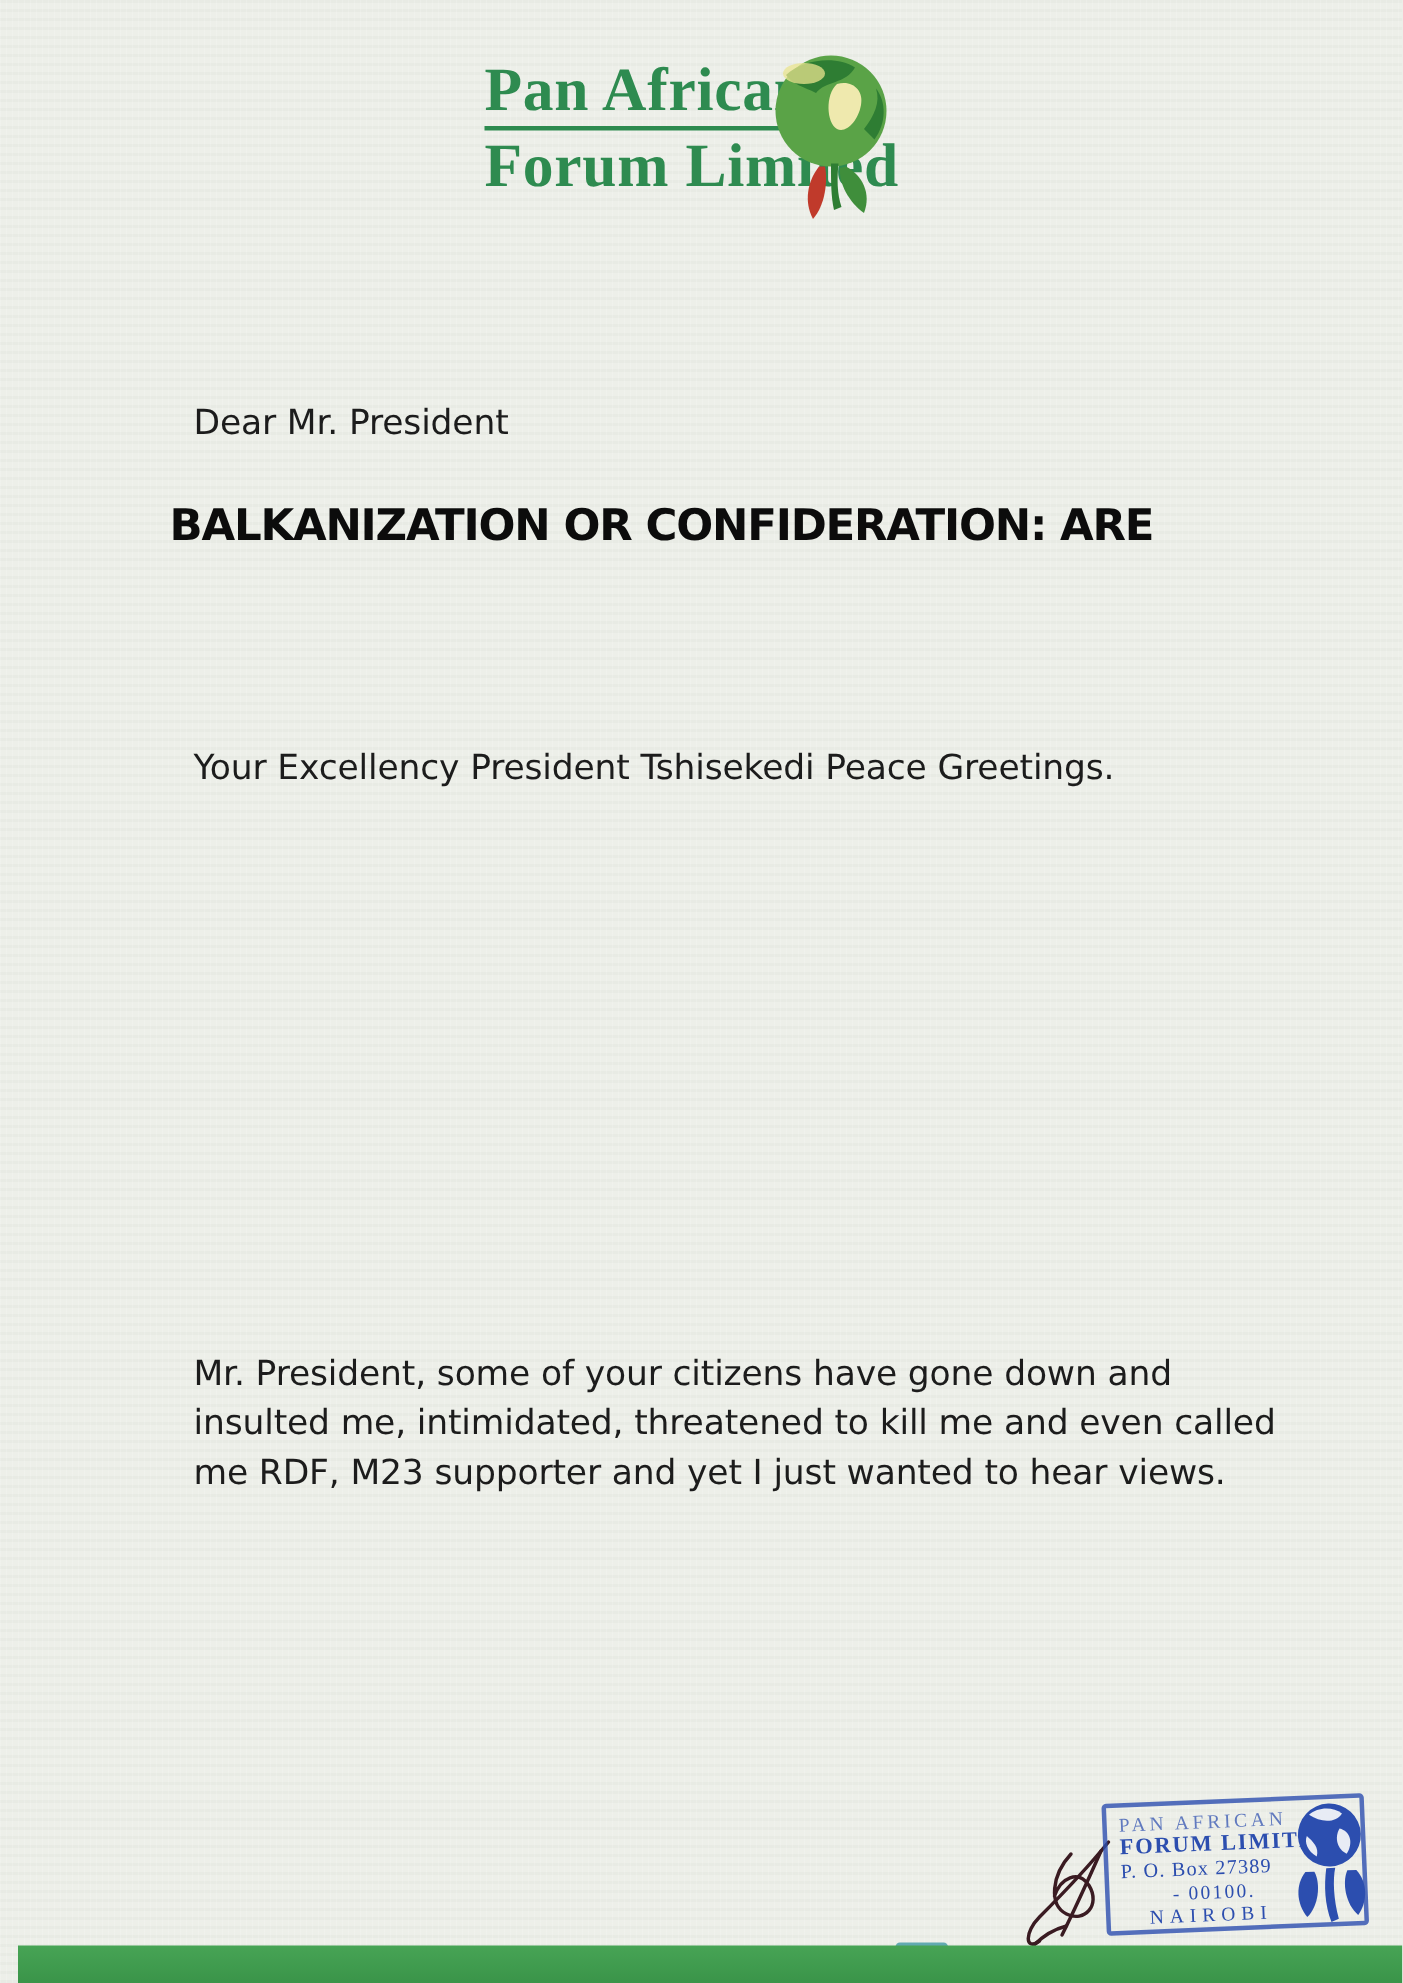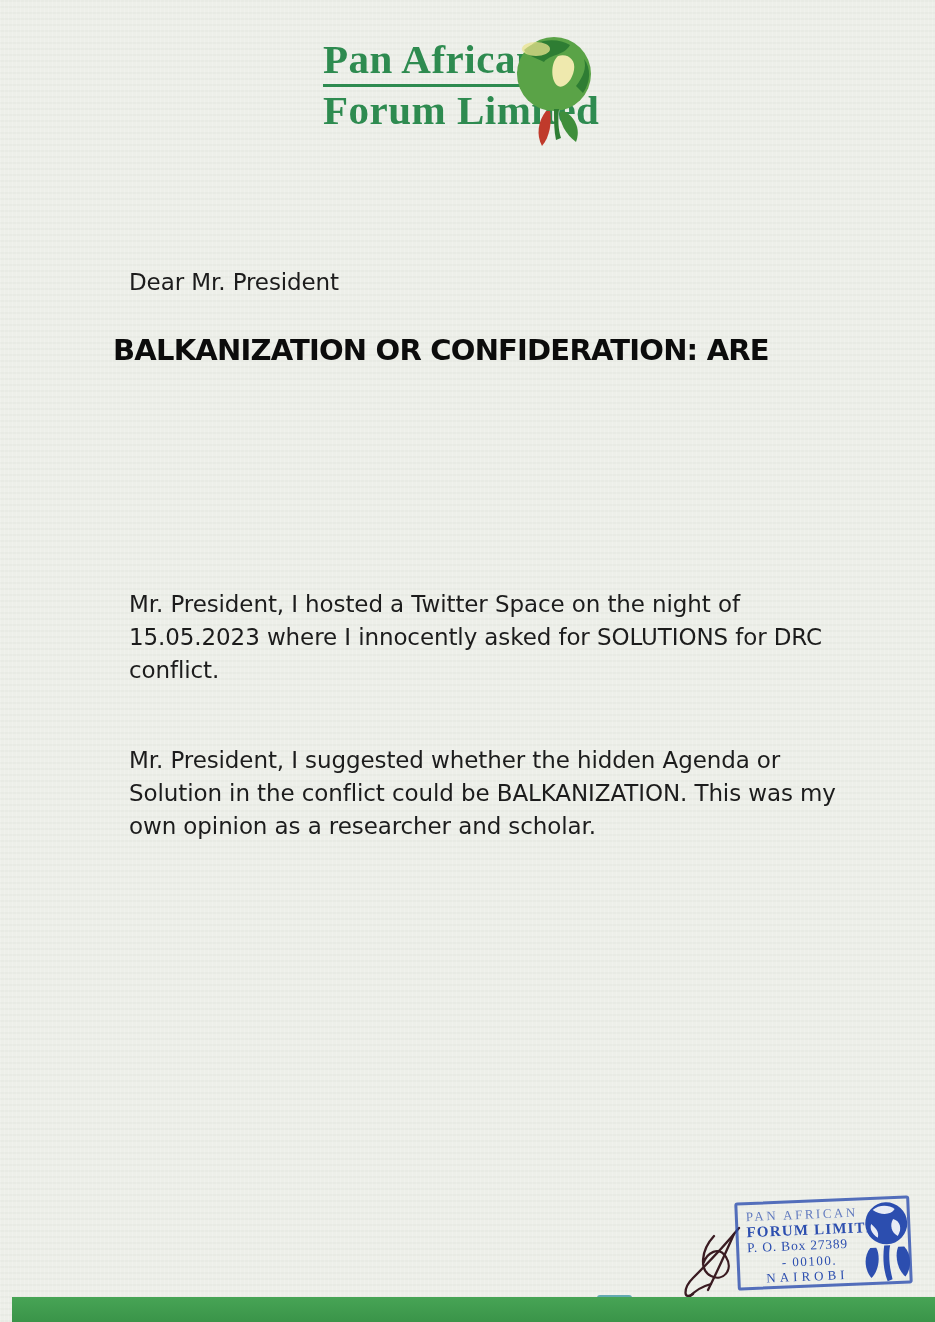--- a/index.html
+++ b/index.html
@@ -89,23 +89,23 @@
       <path d="M48,75 C48,87 48,97 50,106 L55,104 C52,95 52,85 53,75 Z" fill="#2e7d33"></path>
     </svg>
   </div>
 
   <p class="greeting">Dear Mr. President</p>
 
   <h1 class="heading">
     <div>BALKANIZATION OR CONFIDERATION: ARE</div>
   </h1>
 
+  <p class="salutation">Your Excellency President Tshisekedi Peace Greetings.</p>
 
-  <p class="para p1">Mr. President, I hosted a Twitter Space on the night of 15.05.2023 where I innocently asked for SOLUTIONS for DRC conflict.</p>
-  <p class="para p2">Mr. President, I suggested whether the hidden Agenda or Solution in the conflict could be BALKANIZATION. This was my own opinion as a researcher and scholar.</p>
+  <p class="para p3">Mr. President, some of your citizens have gone down and insulted me, intimidated, threatened to kill me and even called me RDF, M23 supporter and yet I just wanted to hear views.</p>
 
   <svg class="signature" width="80" height="78" viewBox="0 0 80 78" xmlns="http://www.w3.org/2000/svg">
     <g stroke="#3a1b22" stroke-width="2.3" fill="none" stroke-linecap="round">
       <path d="M12,70 C2,77 2,64 12,54 C26,40 45,20 58,4"></path>
       <path d="M33,12 C20,26 18,46 30,52 C42,58 53,46 45,33 C38,22 26,28 22,40"></path>
       <path d="M53,10 C45,28 36,48 27,66"></path>
       <path d="M8,73 C14,67 22,62 30,60"></path>
     </g>
   </svg>
 

